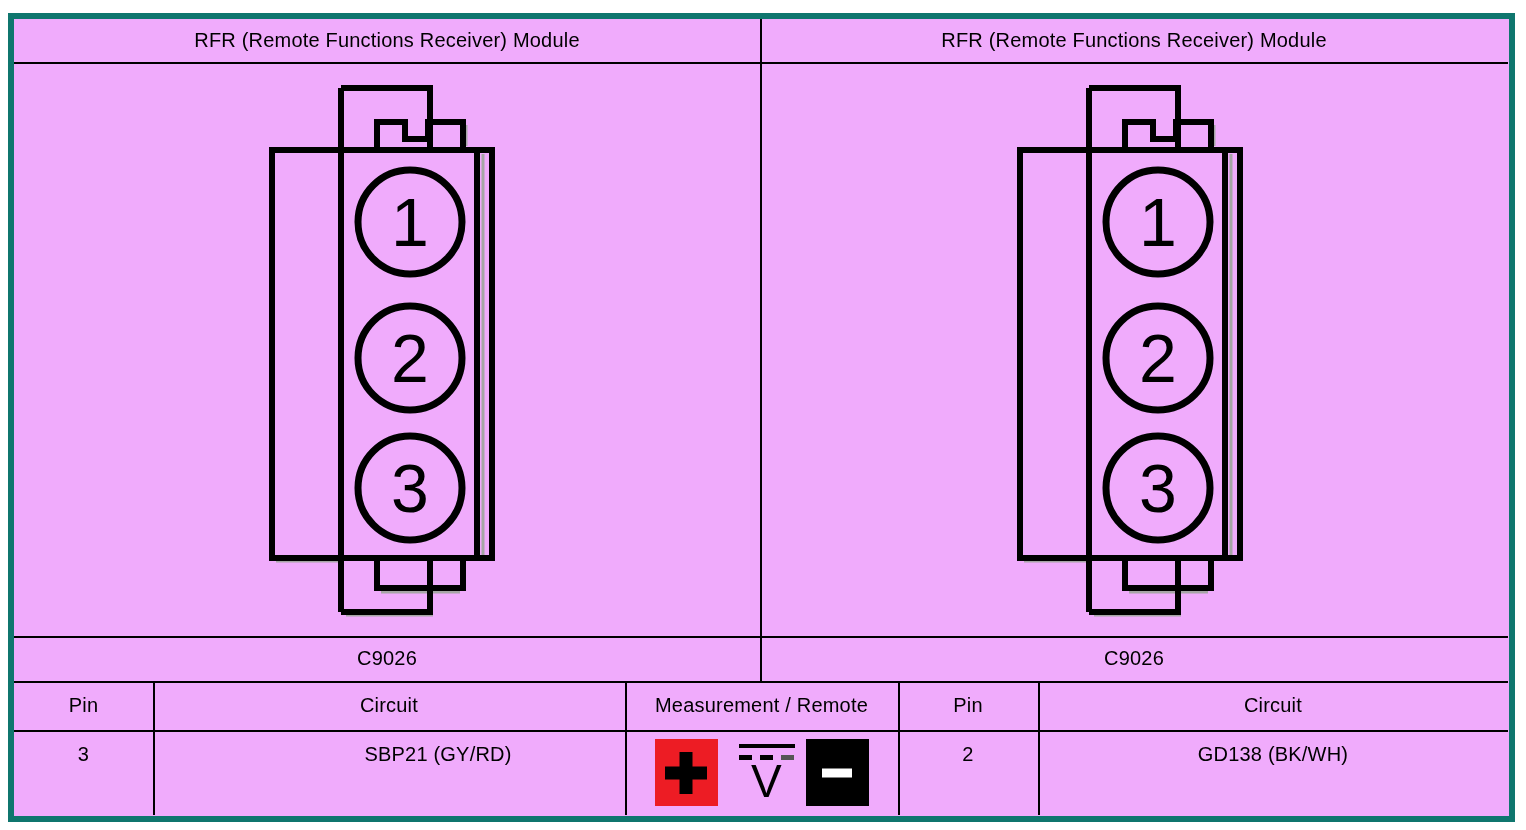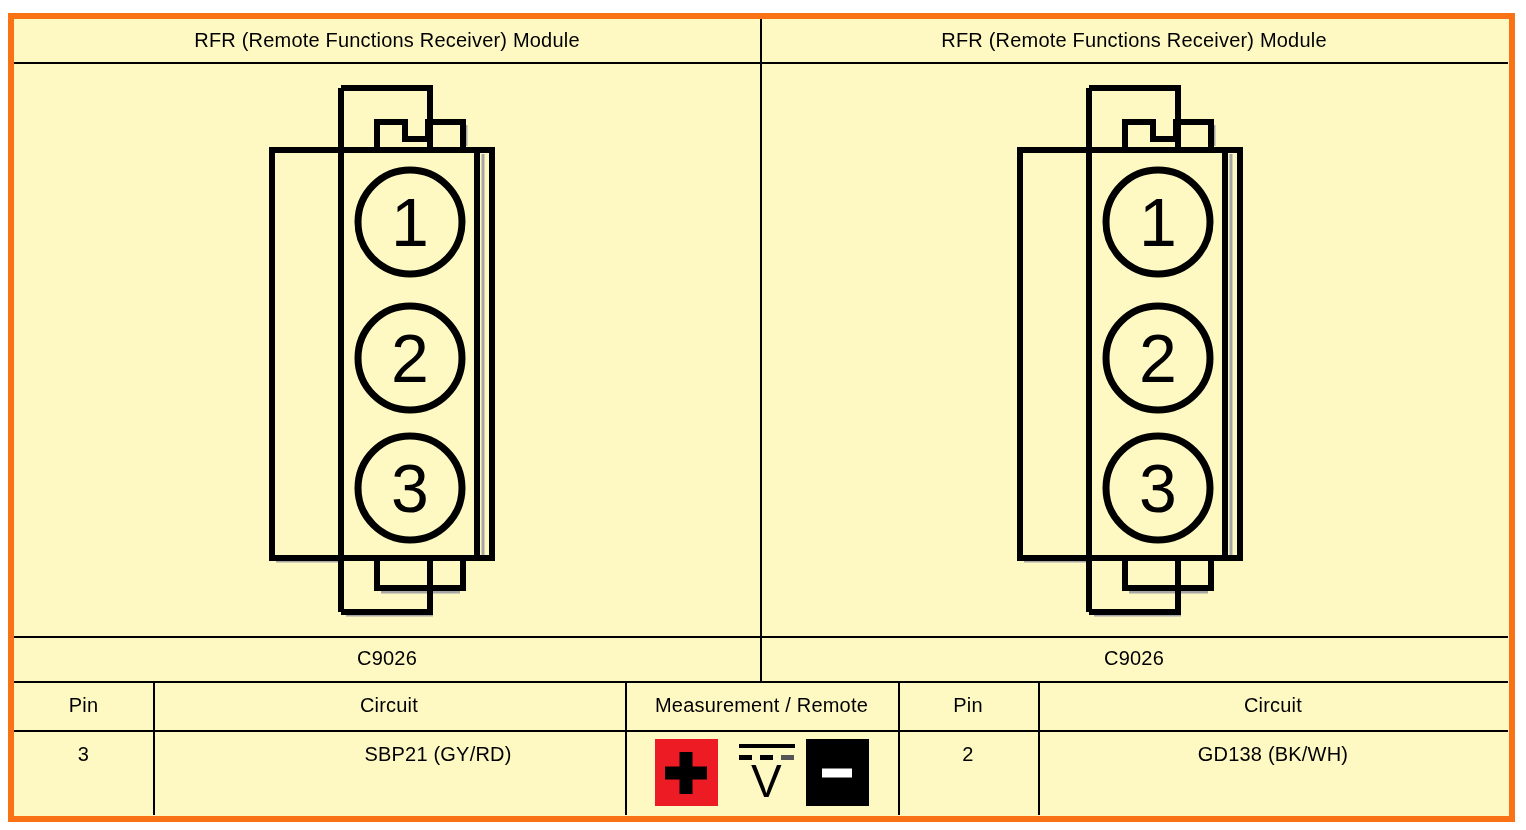--- a/index.html
+++ b/index.html
@@ -1,20 +1,20 @@
 <!DOCTYPE html>
 <html><head>
 <meta charset="utf-8">
 <style>
   * { margin:0; padding:0; box-sizing:border-box; }
   html,body { background:#ffffff; }
   body { width:1526px; height:830px; position:relative; overflow:hidden;
          font-family:"Liberation Sans","DejaVu Sans",sans-serif; color:#000; }
   .frame { position:absolute; left:8px; top:13px; width:1507px; height:809px;
-           border:6px solid #f97316; background:#fef9c3;padding-left:33px; }
+           border:6px solid #0f766e; background:#f0abfc;padding-left:33px; }
   .inner { position:absolute; left:0; top:0; width:1494px; height:796px; }
 
   .hline { position:absolute; height:2px; background:#000; left:0; width:1494px; }
   .vline { position:absolute; width:2px; background:#000; }
 
   .cell { position:absolute; display:flex; align-items:center; justify-content:center;
           font-size:20px; letter-spacing:0.2px; }
   .cell.top-align { align-items:flex-start; padding-top:13px; }
 
   .title-left  { left:0; top:0; width:746px; height:43px; }

